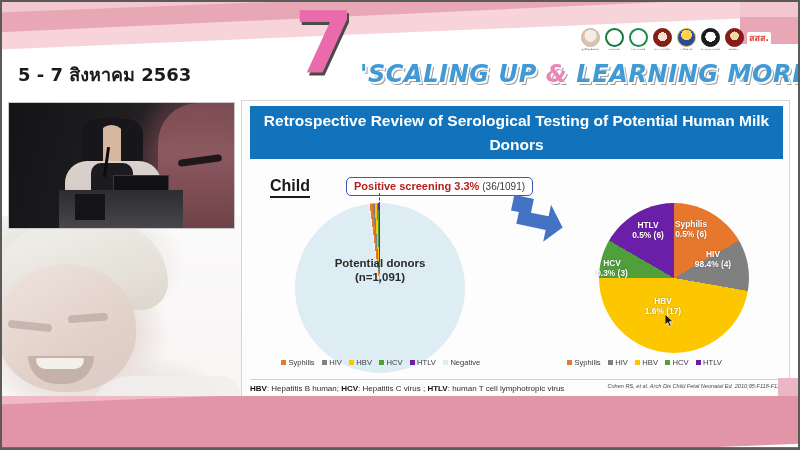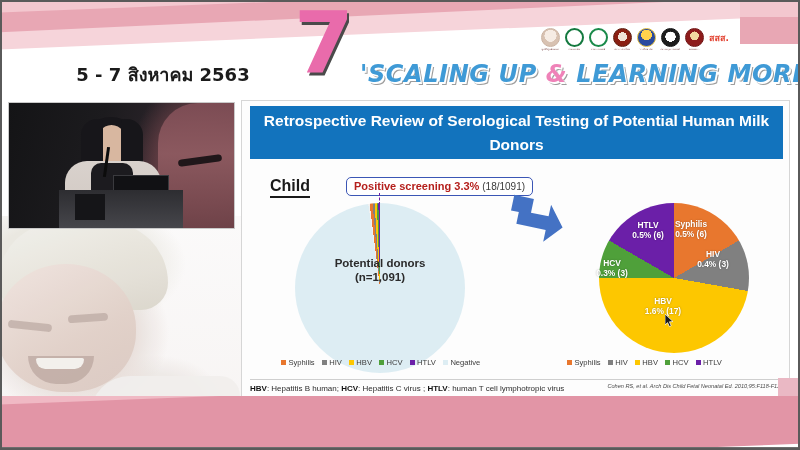--- a/index.html
+++ b/index.html
@@ -72,21 +72,21 @@
       -1.2px 1.2px 0 #ffffff, 1.2px 1.2px 0 #ffffff,
       0 -1.4px 0 #ffffff, 0 1.4px 0 #ffffff,
       -1.4px 0 0 #ffffff, 1.4px 0 0 #ffffff,
       2px 2px 0 #b6b6b6;
     white-space: nowrap;
   }
   .th-title .l2 { letter-spacing: 0.5px; }
   .th-date {
     position: absolute; left: 18px; top: 60px;
     width: 290px;
-    text-align: center;
+    text-align: left;
     font-family: "DejaVu Sans", sans-serif;
     font-weight: bold;
     font-size: 18px;
     color: #1b1b1b;
     white-space: nowrap;
   }
 
   .numeral-7 {
     position: absolute; left: 294px; top: 0px;
     font-family: "DejaVu Sans", sans-serif;
@@ -104,21 +104,21 @@
     font-style: italic;
     font-size: 24px;
     letter-spacing: 0.6px;
     color: #3f9ad6;
     text-shadow: 1.5px 1.5px 0 #ffffff, 2.5px 2.5px 0 #9d9d9d;
     white-space: nowrap;
   }
   .slogan .amp { color: #ef82b8; }
 
   .logos {
-    position: absolute; left: 538px; top: 26px;
+    position: absolute; left: 578px; top: 26px;
     display: flex; align-items: center; 
   }
   .logo {
     width: 24px; height: 26px;
     display: flex; flex-direction: column;
     align-items: center; justify-content: center;
   }
   .logo .mark {
     width: 19px; height: 19px; border-radius: 50%;
     display: block;
@@ -504,21 +504,21 @@
     </div>
 
     <div class="slide">
 
       <div class="slide-title">Retrospective Review of Serological Testing of Potential Human Milk Donors</div>
 
       <div class="result-label">Child</div>
 
       <div class="pos-box">
         <span class="red">Positive screening 3.3%</span>
-        <span class="grey">(18/1091)</span>
+        <span class="grey">(36/1091)</span>
       </div>
       <div class="callout-line"></div>
 
       <div class="pie-left"></div>
       <div class="pie-left-label">
         <div>Potential donors</div>
         <div>(n=1,091)</div>
       </div>
 
       <svg class="arrow" viewBox="0 0 58 48">
@@ -526,21 +526,21 @@
       </svg>
 
       <div class="pie-right"></div>
 
       <div class="sl-label sl-syph">
         <div>Syphilis</div>
         <div>0.5% (6)</div>
       </div>
       <div class="sl-label sl-hiv">
         <div>HIV</div>
-        <div>0.4% (3)</div>
+        <div>98.4% (4)</div>
       </div>
       <div class="sl-label sl-hbv">
         <div>HBV</div>
         <div>1.6% (17)</div>
       </div>
       <div class="sl-label sl-hcv">
         <div>HCV</div>
         <div>0.3% (3)</div>
       </div>
       <div class="sl-label sl-htlv">

